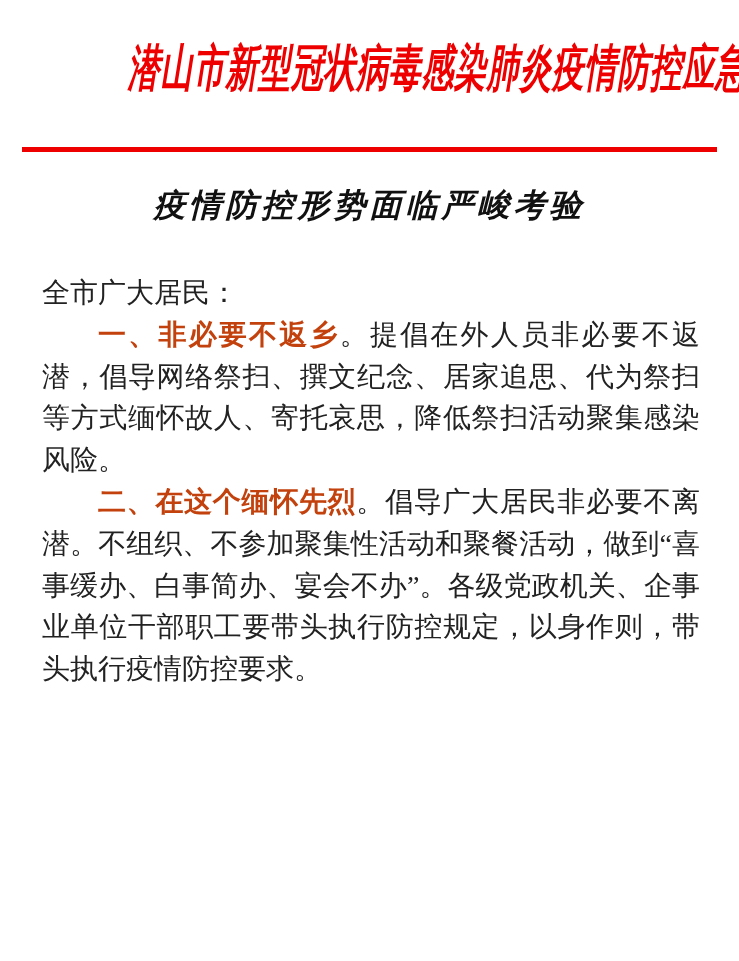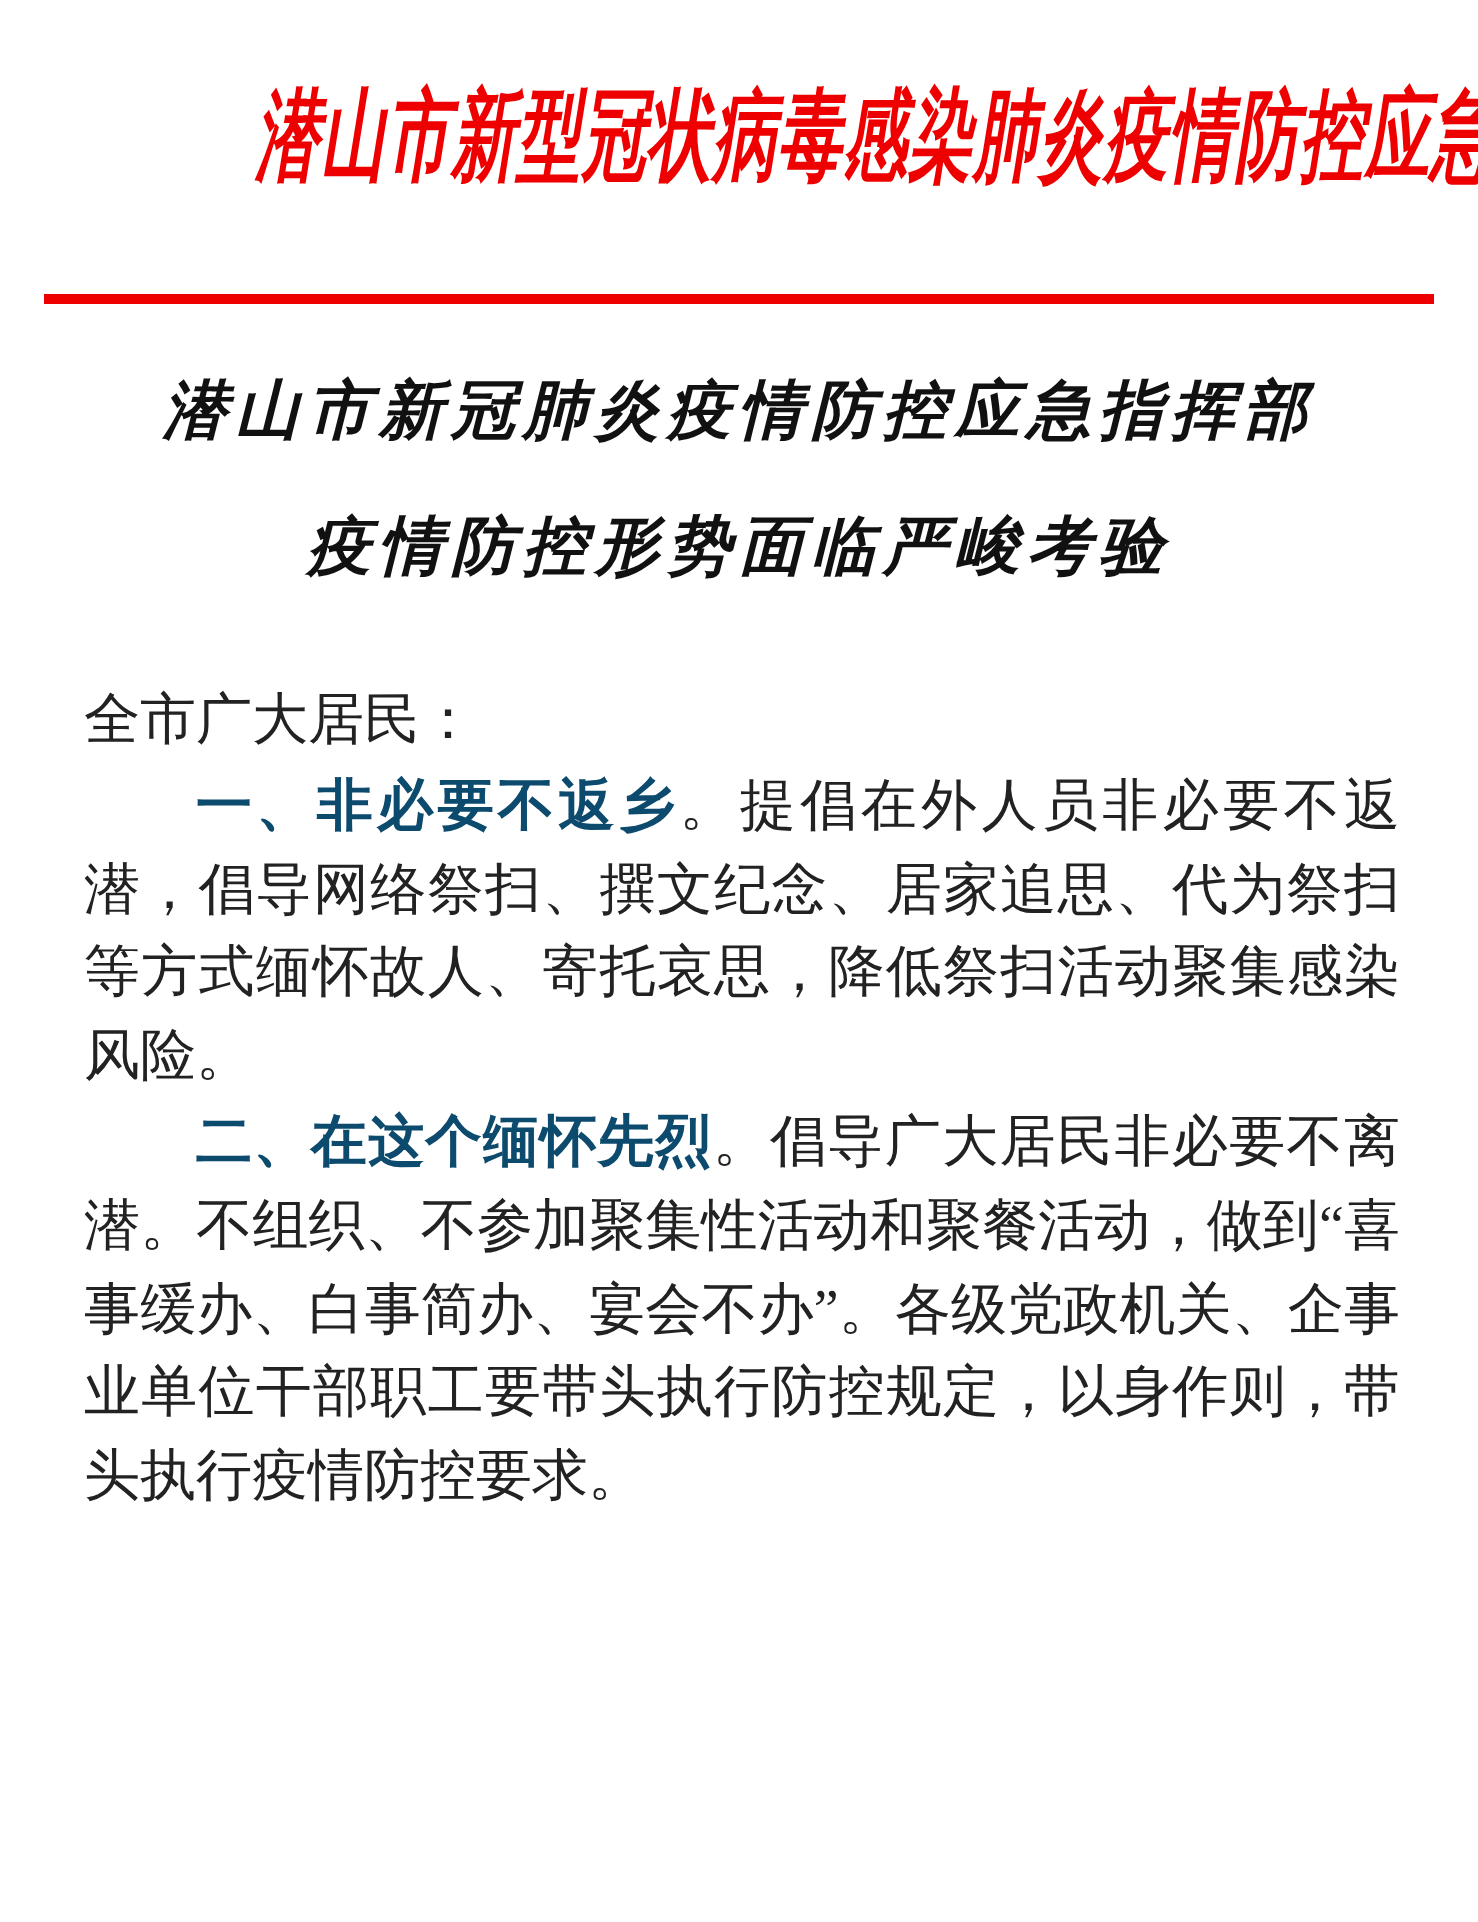--- a/index.html
+++ b/index.html
@@ -57,36 +57,35 @@
   .letter-body {
     margin: 44px 39px 0 42px;
     font-size: 28px;
     line-height: 41.8px;
     text-align: justify;
     color: #222222;
   }
   .letter-body p { margin: 0; padding: 0; }
   .para-indent { text-indent: 2em; }
   .item-lead {
-    font-family: Liberation Sans, sans-serif;
+    font-family: Liberation Serif, serif;
     font-weight: bold;
-    color: #0c4a6e;
+    color: #c2410c;
   }
 </style>
 </head>
 <body>
 
 <div class="page">
 
   <div class="letterhead">潜山市新型冠状病毒感染肺炎疫情防控应急指挥部</div>
 
   <div class="red-rule"></div>
 
   <div class="title-block">
-    <div class="title-line">潜山市新冠肺炎疫情防控应急指挥部</div>
     <div class="title-line">疫情防控形势面临严峻考验</div>
   </div>
 
   <div class="letter-body">
 
     <p>全市广大居民：</p>
 
 
     <p class="para-indent"><span class="item-lead">一、非必要不返乡</span><span>。提倡在外人员非必要不返潜，倡导网络祭扫、撰文纪念、居家追思、代为祭扫等方式缅怀故人、寄托哀思，降低祭扫活动聚集感染风险。</span></p>
 

